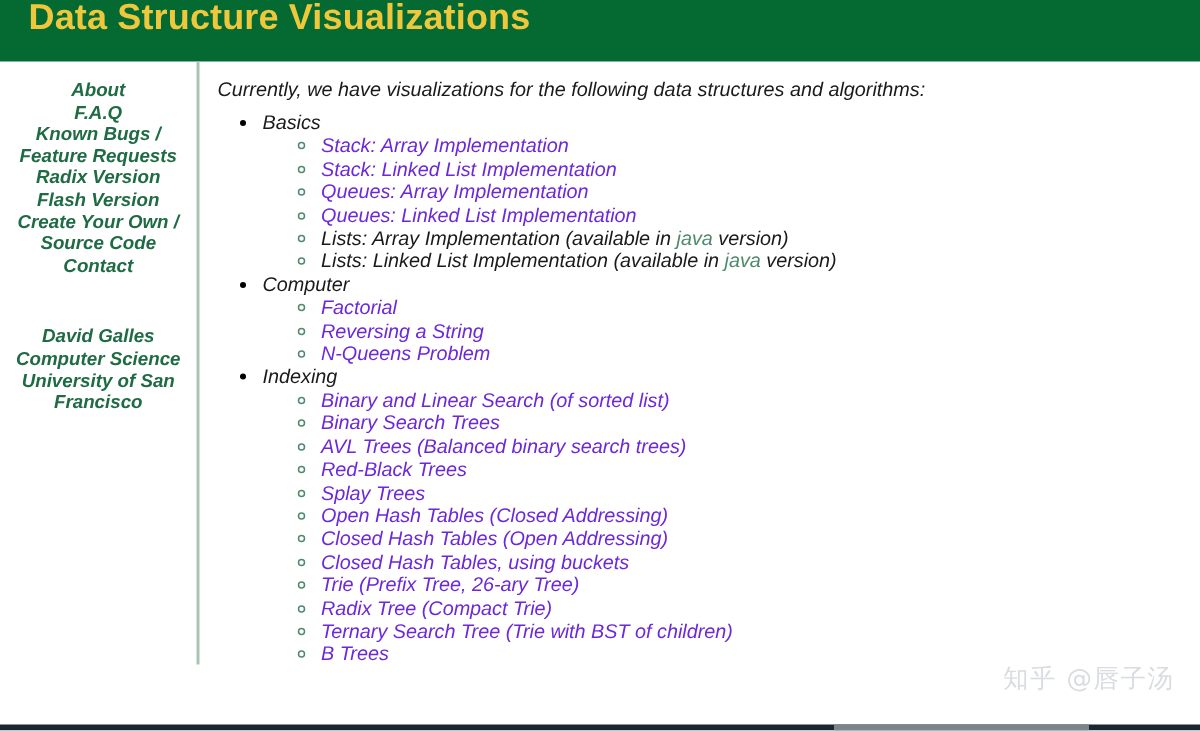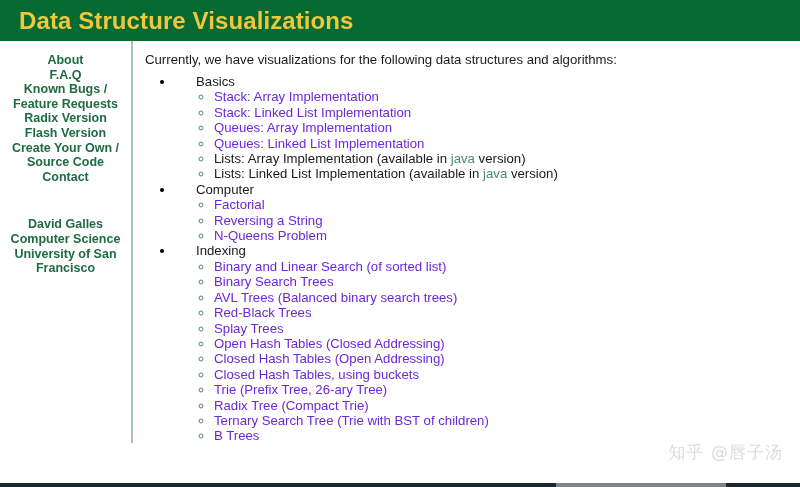--- a/index.html
+++ b/index.html
@@ -15,39 +15,40 @@
     position: relative;
   }
 
   
   #banner {
     width: 800px;
     height: 41px;
     background: #056A32;
     box-sizing: border-box;
     display: flex;
-    align-items: center;
+    align-items: flex-start;
     padding-left: 19px;
     overflow: hidden;
   }
   #banner-title {
     color: #EFC73C;
     font-size: 24px;
     font-weight: bold;
     letter-spacing: 0.1px;
     white-space: nowrap;
     line-height: 1;
   }
 
   
   #page-body {
     display: flex;
     align-items: stretch;
     height: 402px;
     box-sizing: border-box;
+    font-style: italic;
   }
 
   
   #sidebar {
     width: 133px;
     min-width: 133px;
     box-sizing: border-box;
     border-right: 2px solid #A9C6B4;
     padding: 12px 4px 0 4px;
     text-align: center;
@@ -111,21 +112,20 @@
   }
   ul.lvl1 > li, ul.lvl2 > li, ul.lvl3 > li {
     font-size: 13.2px;
     line-height: 15.4px;
     margin: 0;
     padding: 0;
   }
   .cat-label {
     color: #1a1a1a;
     font-size: 13.2px;
-    margin-left: 21px;
   }
   a.vis-link {
     color: #6d28d9;
     font-size: 13.2px;
     text-decoration: none;
     cursor: pointer;
   }
   .plain-item {
     color: #1a1a1a;
     font-size: 13.2px;

